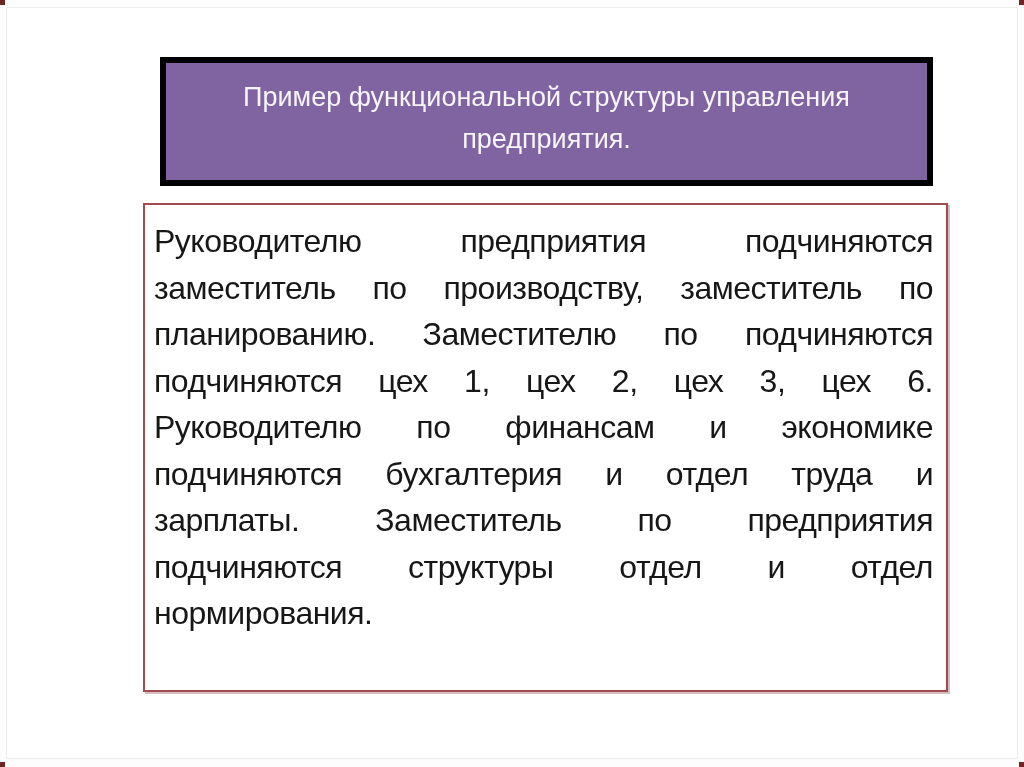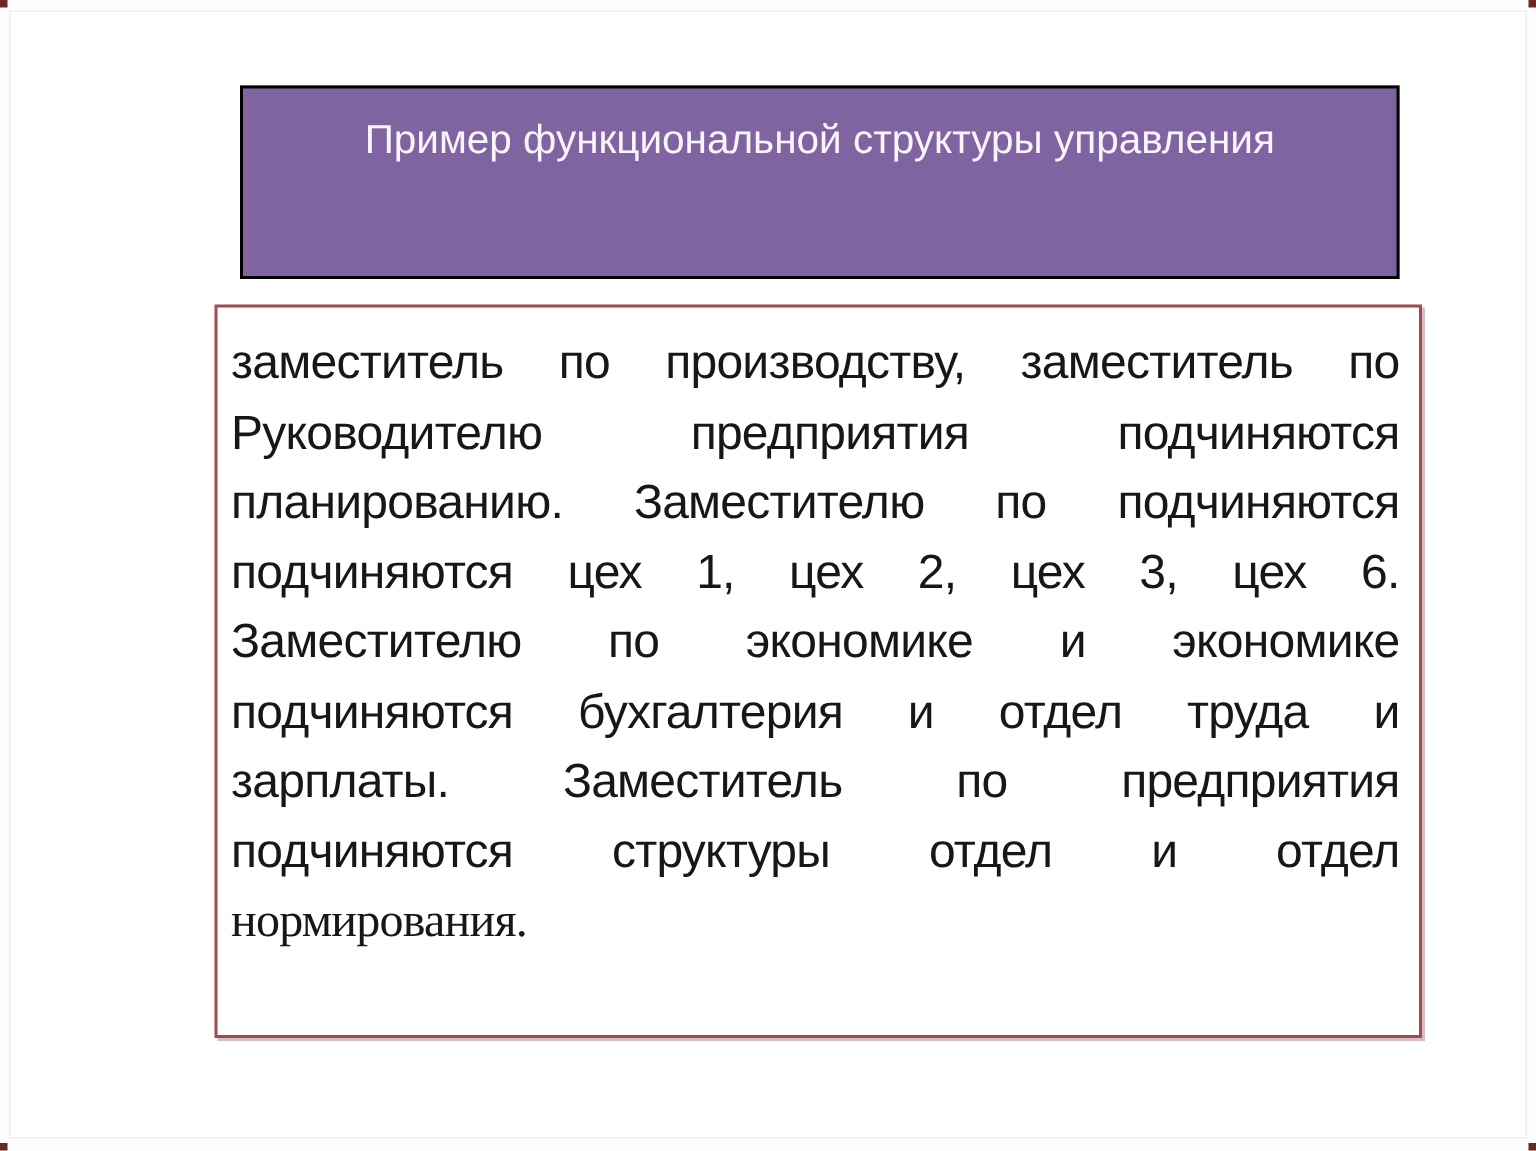--- a/index.html
+++ b/index.html
@@ -43,21 +43,21 @@
 
   
   .header-box {
     position: absolute;
     left: 160px;
     top: 57px;
     width: 773px;
     height: 129px;
     box-sizing: border-box;
     background: #8064a2;
-    border: 2px solid #000000;
+    border: 6px solid #000000;
     color: #f7f4fa;
     font-size: 27px;
     line-height: 42px;
     text-align: center;
     padding-top: 13px;
   }
   .header-box .title-line {
     width: 100%;
   }
 
@@ -79,44 +79,44 @@
     line-height: 46.5px;
   }
   .body-box .line {
     text-align: justify;
     text-align-last: justify;
     white-space: normal;
   }
   .body-box .line:last-child {
     text-align: right;
     text-align-last: left;
-    font-family: Liberation Serif, serif;
   }
 </style>
 </head>
 <body>
 
 <div class="canvas">
 
   <div class="page-frame"></div>
 
   <div class="corner tl"></div>
   <div class="corner tr"></div>
   <div class="corner bl"></div>
   <div class="corner br"></div>
 
   <div class="header-box">
     <div class="title-line">Пример функциональной структуры управления</div>
+    <div class="title-line">предприятия.</div>
   </div>
 
   <div class="body-box">
+    <div class="line">Руководителю предприятия подчиняются</div>
     <div class="line">заместитель по производству, заместитель по</div>
-    <div class="line">Руководителю предприятия подчиняются</div>
     <div class="line">планированию. Заместителю по подчиняются</div>
     <div class="line">подчиняются цех 1, цех 2, цех 3, цех 6.</div>
-    <div class="line">Заместителю по экономике и экономике</div>
+    <div class="line">Руководителю по финансам и экономике</div>
     <div class="line">подчиняются бухгалтерия и отдел труда и</div>
     <div class="line">зарплаты. Заместитель по предприятия</div>
     <div class="line">подчиняются структуры отдел и отдел</div>
     <div class="line">нормирования.</div>
   </div>
 
 </div>
 
 </body></html>

